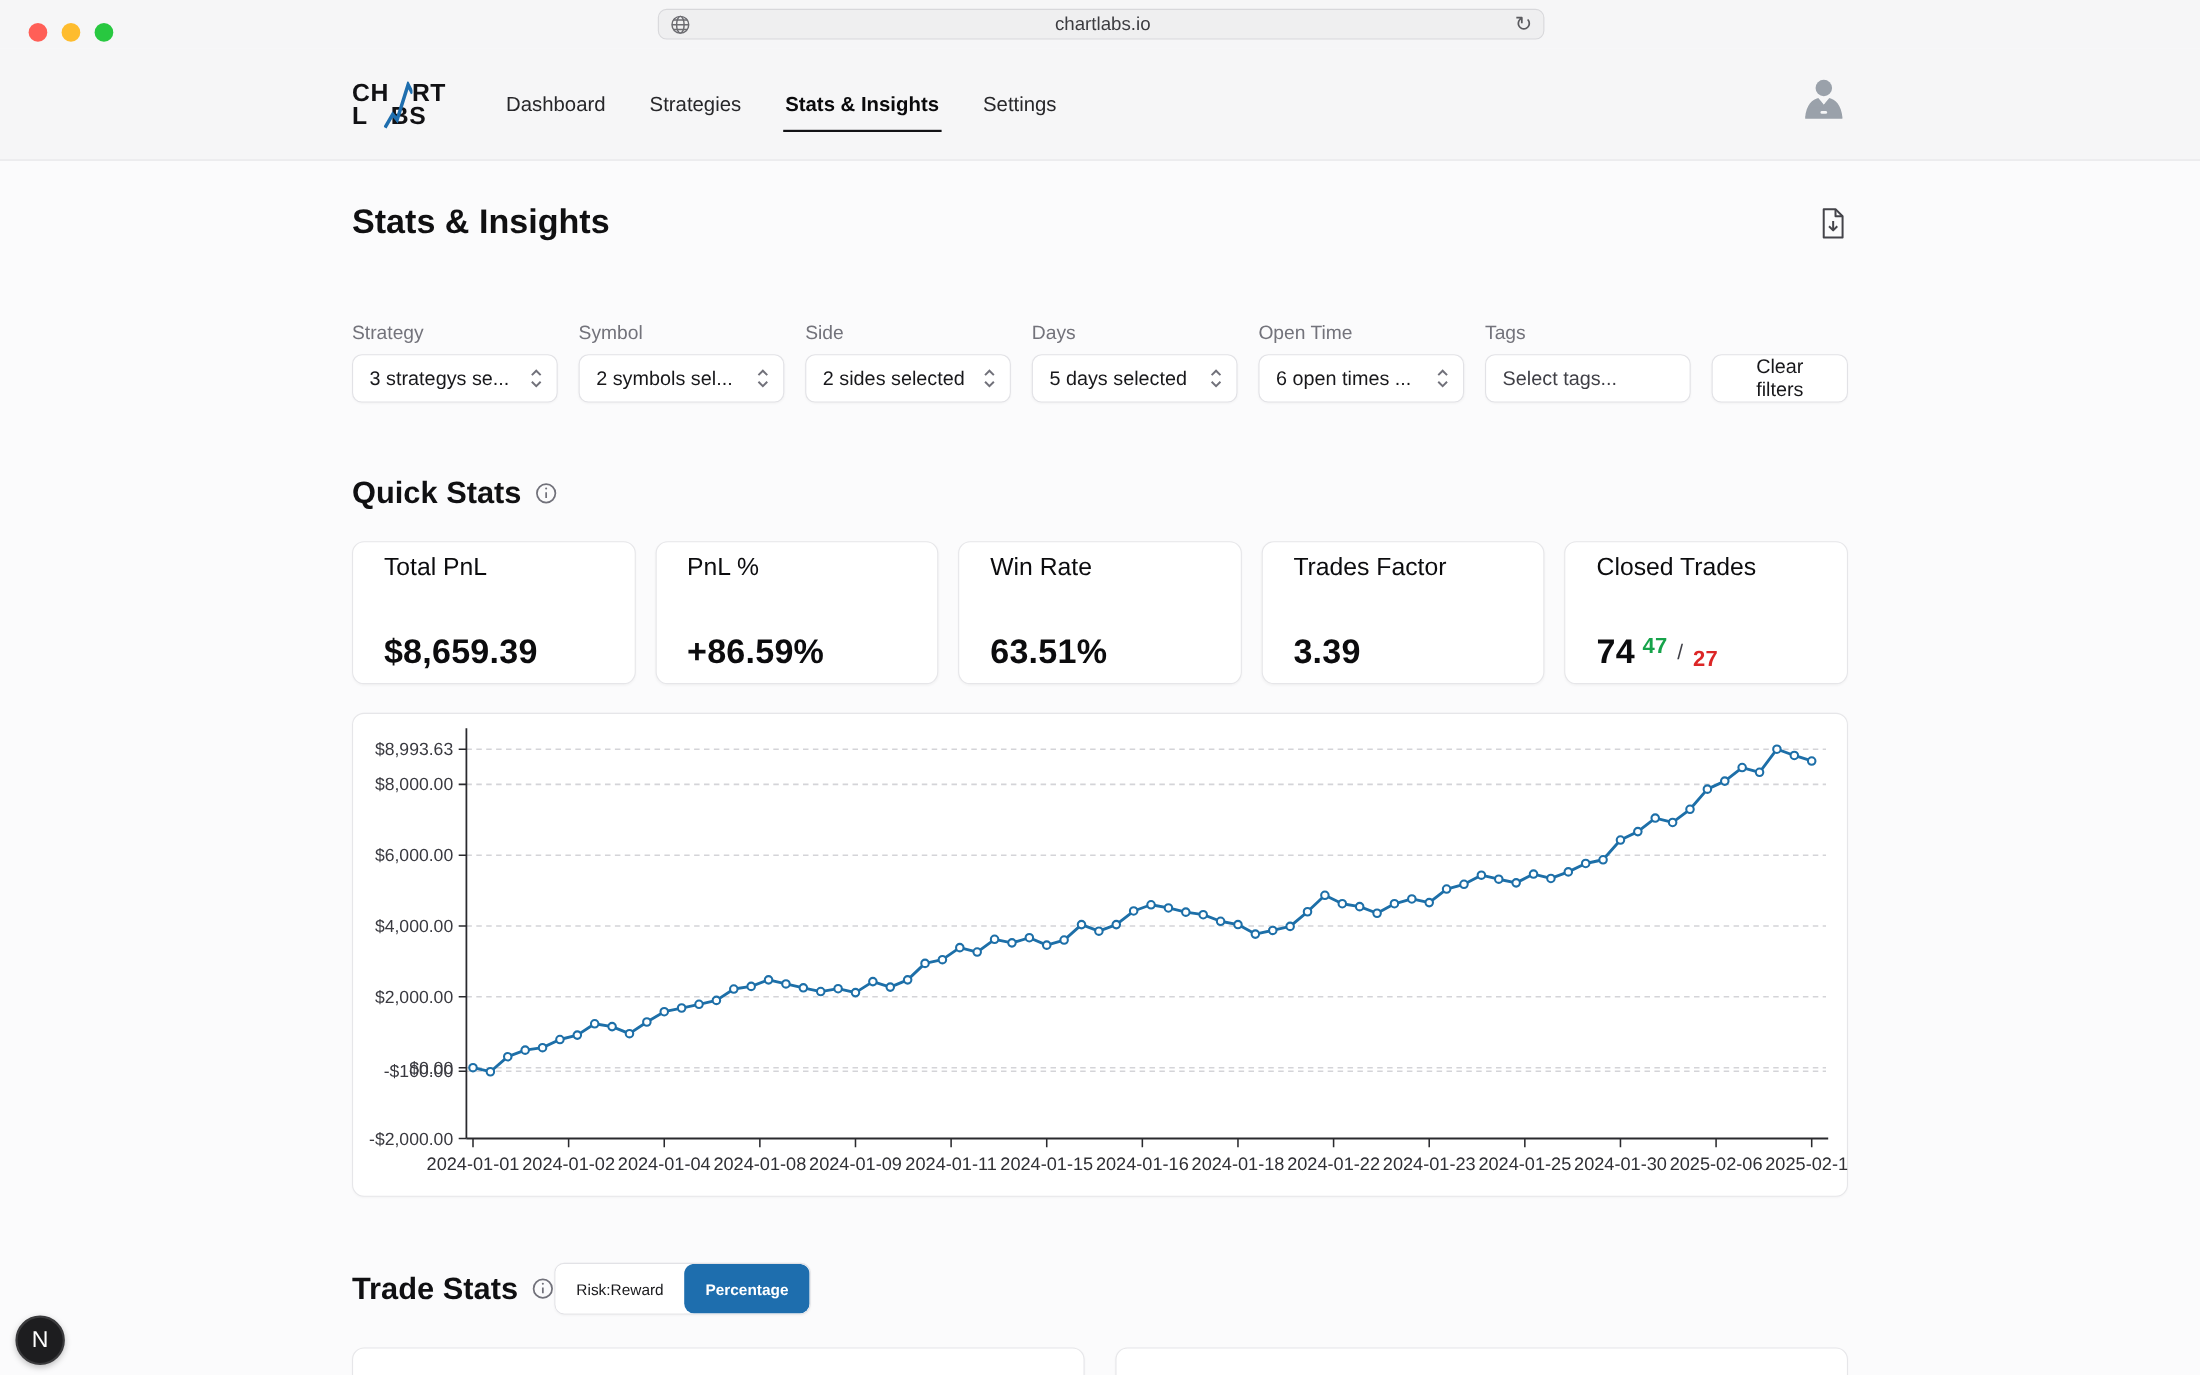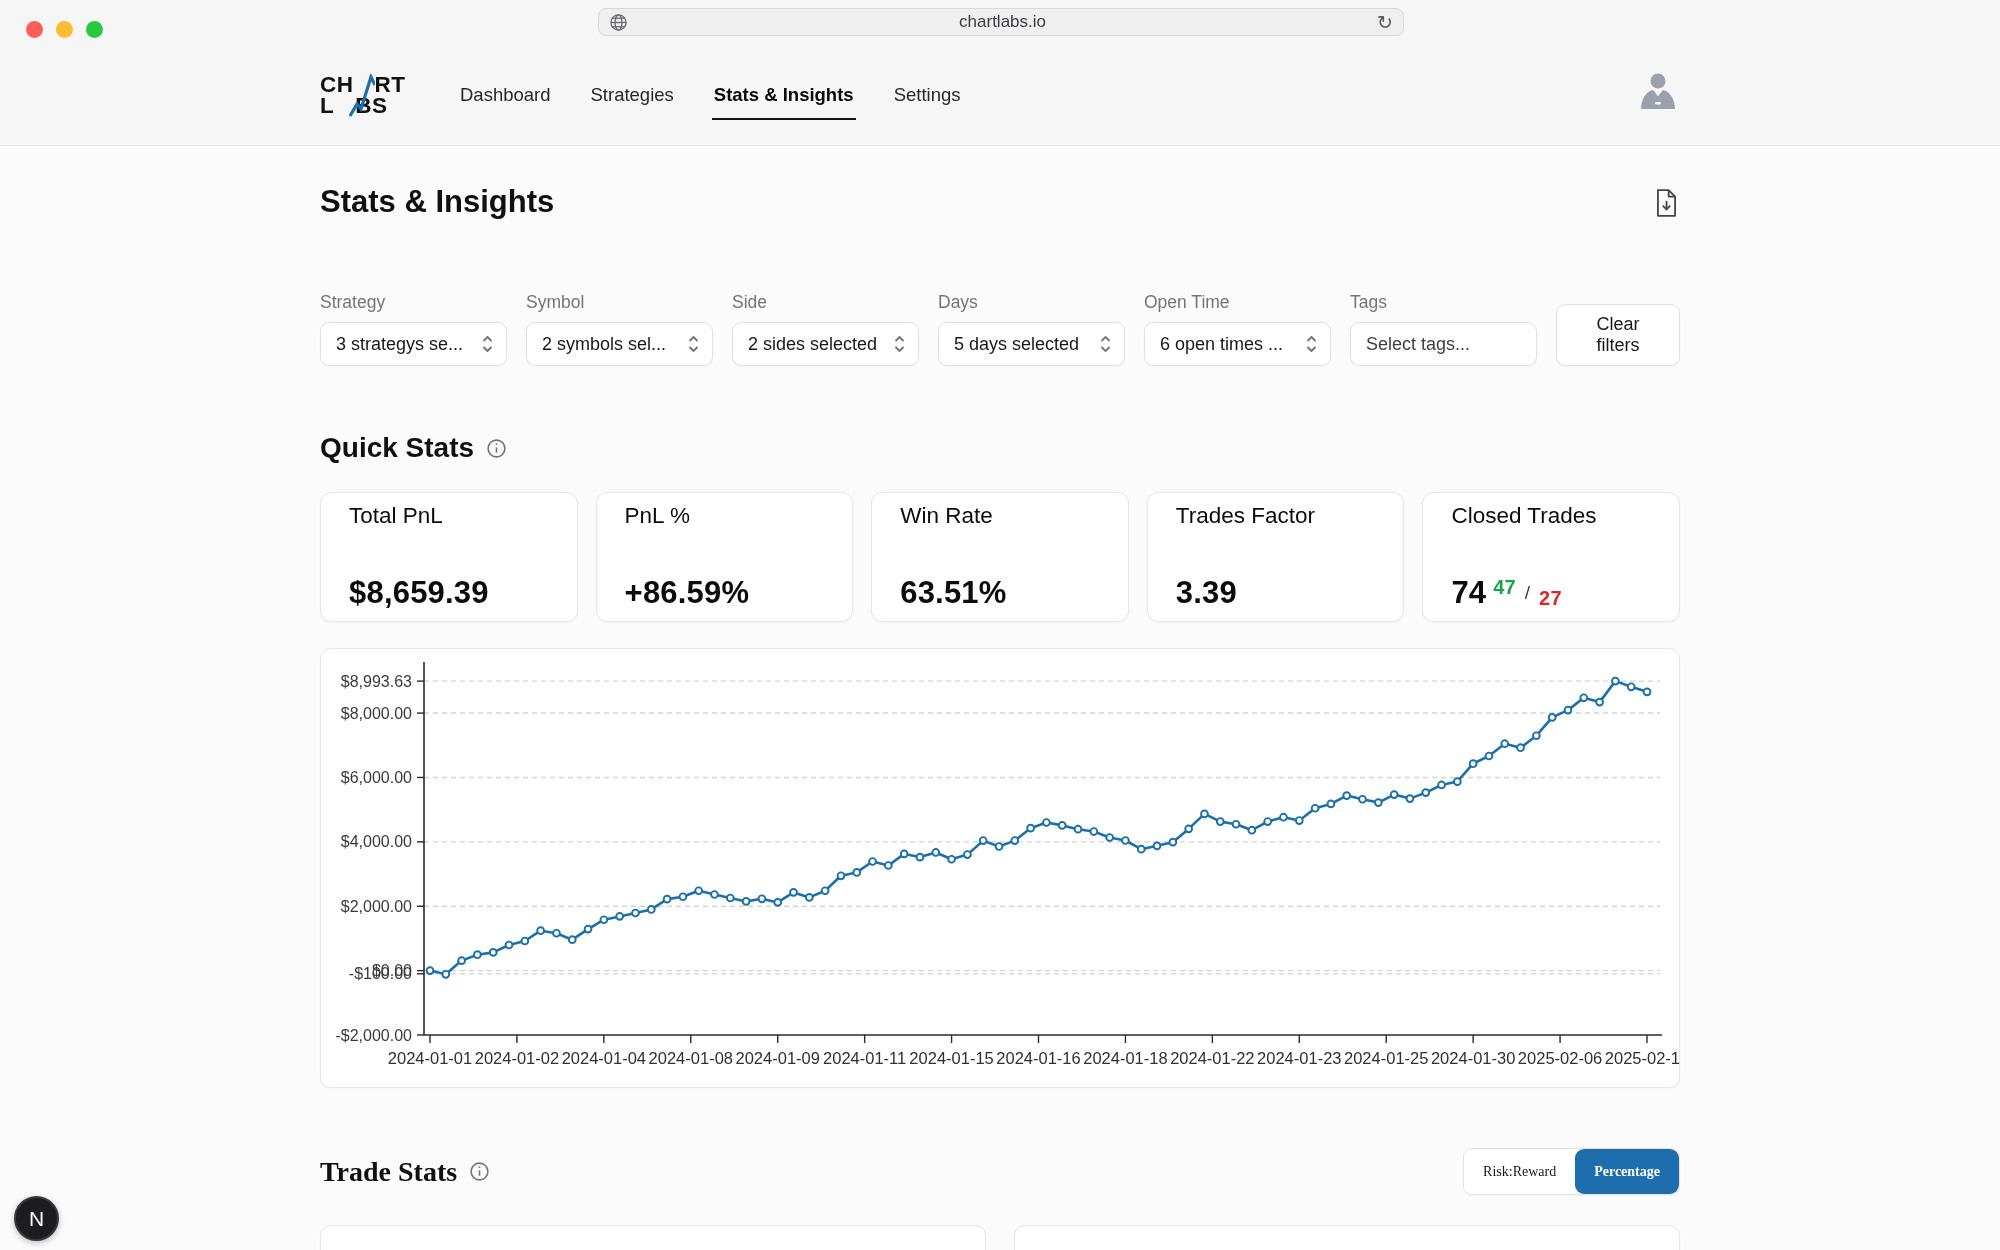--- a/index.html
+++ b/index.html
@@ -50,21 +50,21 @@
     box-shadow: 0 1px 2px rgba(0,0,0,.03);
   }
   .select span { white-space: nowrap; overflow: hidden; }
   .tags-input {
     width: 187px; height: 44px; background: #fff; border: 1px solid #e2e2e6; border-radius: 9px;
     padding: 0 15px; font-size: 18px; font-family: inherit; color: #27272a;
     box-shadow: 0 1px 2px rgba(0,0,0,.03);
   }
   .tags-input::placeholder { color: #3f3f46; opacity: 1; }
   .clear-btn {
-    height: 62px; padding: 0 20px; background: #fff; border: 1px solid #e2e2e6; border-radius: 9px;
+    height: 44px; padding: 0 20px; background: #fff; border: 1px solid #e2e2e6; border-radius: 9px;
     font-size: 18px; color: #18181b; cursor: pointer; font-family: inherit;
     box-shadow: 0 1px 2px rgba(0,0,0,.03);
     text-align: center;
   }
   
   .section-head { display: flex; align-items: center; gap: 12px; margin-top: 66px; }
   .section-title { font-size: 28px; font-weight: 700; color: #101012; }
   
   .stat-grid { display: grid; grid-template-columns: repeat(5, 1fr); gap: 18px; margin-top: 28px; }
   .card {
@@ -73,21 +73,21 @@
   }
   .stat-card { height: 130px; padding: 10px 28px; display: flex; flex-direction: column; justify-content: space-between; }
   .stat-label { font-size: 22.5px; font-weight: 500; color: #0c0c0e; }
   .stat-value { font-size: 31px; font-weight: 700; color: #0c0c0e; letter-spacing: .2px; }
   .ct-wins { font-size: 20px; font-weight: 600; vertical-align: 9px; margin-left: 7px; }
   .ct-sep { font-size: 19px; font-weight: 400; color: #3f3f46; vertical-align: 4px; }
   .ct-losses { font-size: 20px; font-weight: 600; vertical-align: -2px; }
   
   .chart-card { margin-top: 26px; height: 440px; padding: 1px; }
   
-  .trade-head { display: flex; align-items: center; justify-content: space-between; margin-top: 60px; font-family: Liberation Serif, serif; }
+  .trade-head { display: flex; align-items: center; margin-top: 60px; }
   .toggle-group { display: flex; background: #fff; border: 1px solid #e2e2e6; border-radius: 9px; overflow: hidden; box-shadow: 0 1px 2px rgba(0,0,0,.03); }
   .toggle-btn { height: 45px; padding: 0 19px; font-size: 14px; background: #fff; border: none; color: #18181b; cursor: pointer; font-family: inherit; }
   .toggle-btn.active { color: #fff; font-weight: 600; border-radius: 9px; }
   .bottom-grid { display: grid; grid-template-columns: 1fr 1fr; gap: 28px; margin-top: 30px; }
   .trade-card { height: 190px; padding: 32px 36px; }
   
   .n-badge {
     position: fixed; left: 14px; top: 1196px; width: 45px; height: 45px; border-radius: 50%;
     background: #1d1d1f; color: #fff; font-size: 21px; font-weight: 500;
     display: flex; align-items: center; justify-content: center; cursor: pointer;

